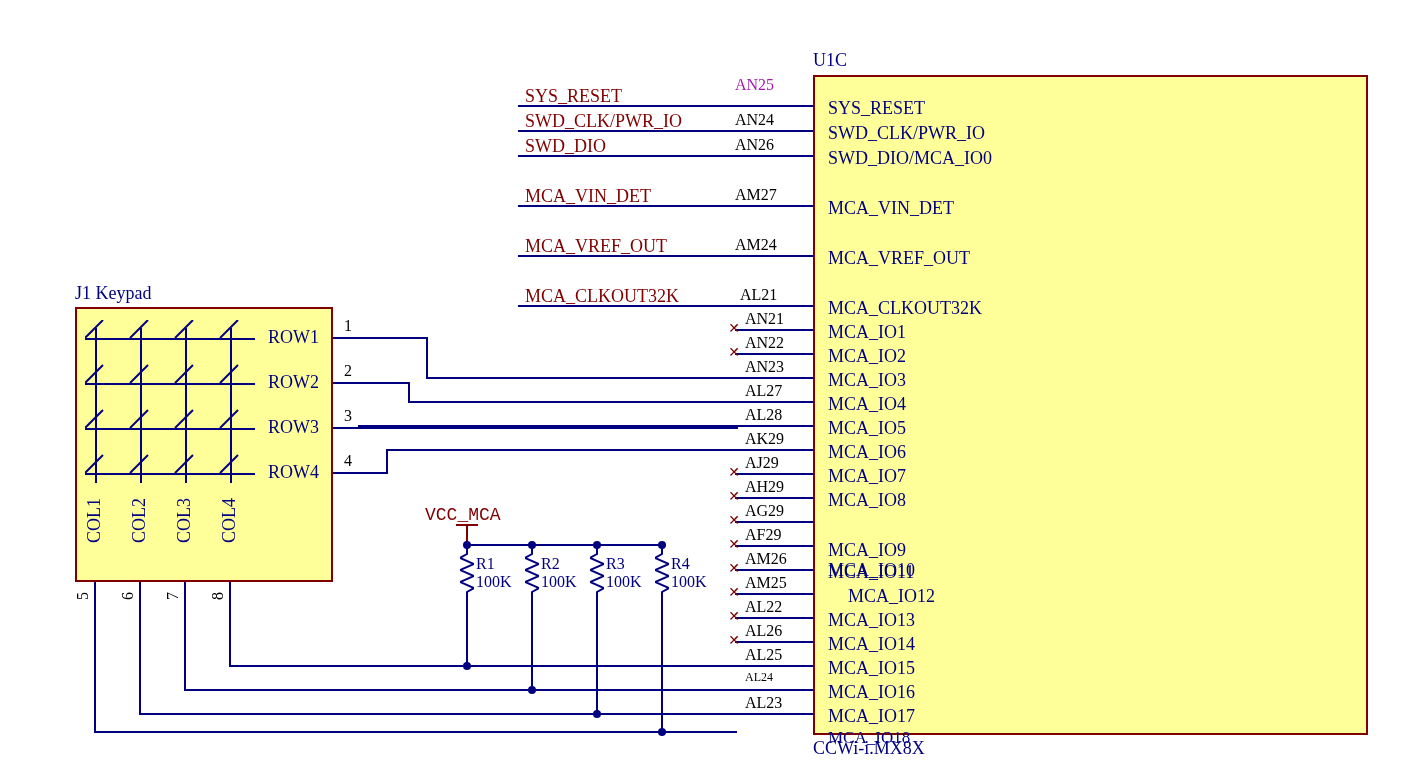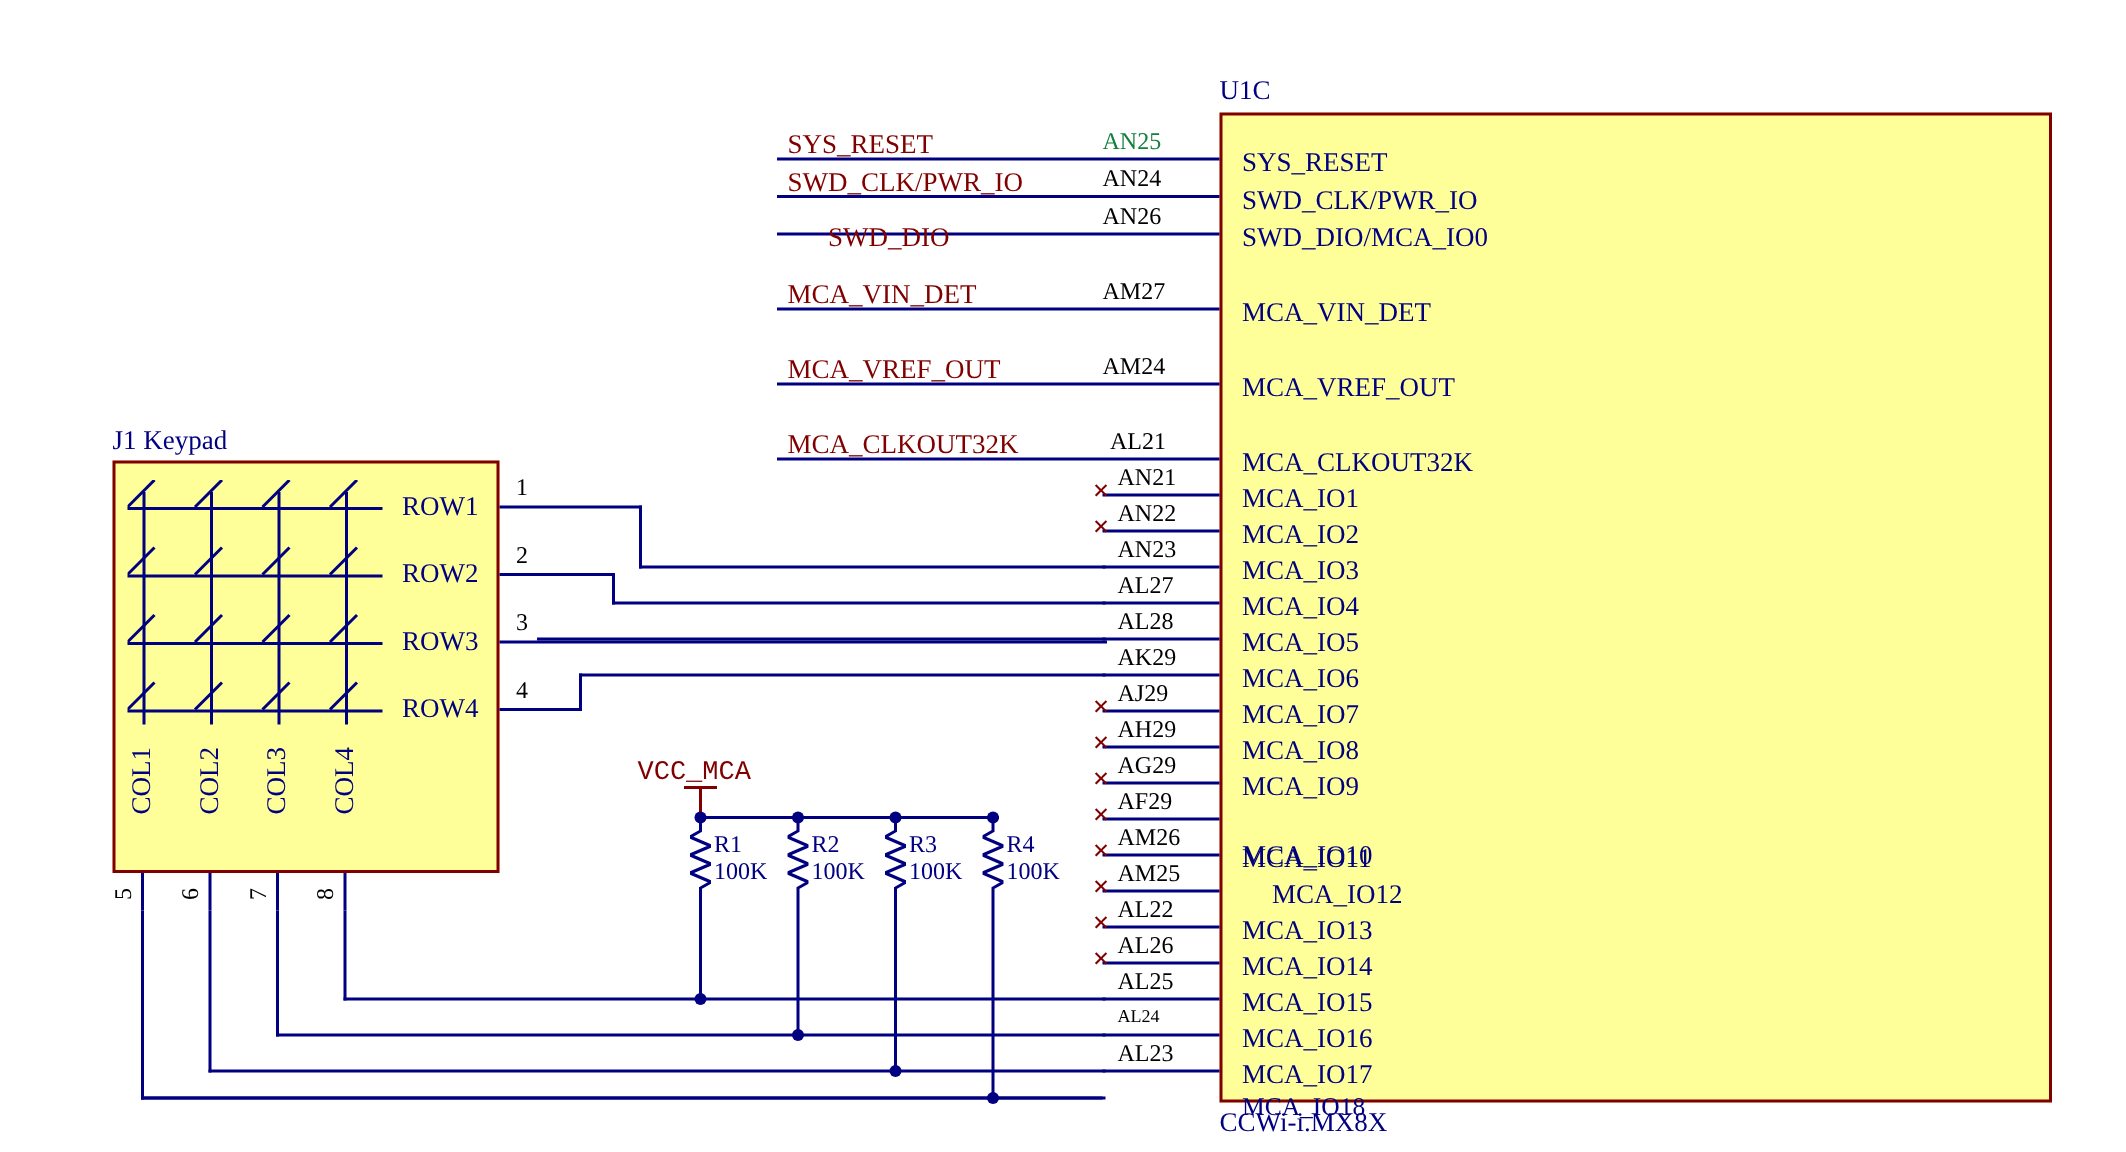--- a/index.html
+++ b/index.html
@@ -142,32 +142,32 @@
 <div class="label vertical-text" style="left:119px;top:592px;font-size:16px;color:#000;">6</div>
 <div class="label vertical-text" style="left:164px;top:592px;font-size:16px;color:#000;">7</div>
 <div class="label vertical-text" style="left:209px;top:592px;font-size:16px;color:#000;">8</div>
 
 <div class="box" style="left:813px;top:75px;width:555px;height:660px;"></div>
 <div class="label" style="left:813px;top:50px;">U1C</div>
 <div class="label" style="left:813px;top:738px;">CCWi-i.MX8X</div>
 
 <div class="label" style="left:828px;top:98px;">SYS_RESET</div>
 <div class="wire wire-h" style="left:518px;top:105px;width:295px;"></div>
-<div class="label" style="left:735px;top:86px;font-size:16px;color:#15803d;font-family:Liberation Serif, serif;">AN25</div>
+<div class="label" style="left:735px;top:76px;font-size:16px;color:#a21caf;font-family:Liberation Serif, serif;">AN25</div>
 <div class="label label-maroon" style="left:525px;top:86px;">SYS_RESET</div>
 
 <div class="label" style="left:828px;top:123px;">SWD_CLK/PWR_IO</div>
 <div class="wire wire-h" style="left:518px;top:130px;width:295px;"></div>
 <div class="label" style="left:735px;top:111px;font-size:16px;color:#000;">AN24</div>
 <div class="label label-maroon" style="left:525px;top:111px;">SWD_CLK/PWR_IO</div>
 
 <div class="label" style="left:828px;top:148px;">SWD_DIO/MCA_IO0</div>
 <div class="wire wire-h" style="left:518px;top:155px;width:295px;"></div>
 <div class="label" style="left:735px;top:136px;font-size:16px;color:#000;">AN26</div>
-<div class="label label-maroon" style="left:552px;top:136px;margin-top:12px;">SWD_DIO</div>
+<div class="label label-maroon" style="left:525px;top:136px;">SWD_DIO</div>
 
 <div class="label" style="left:828px;top:198px;">MCA_VIN_DET</div>
 <div class="wire wire-h" style="left:518px;top:205px;width:295px;"></div>
 <div class="label" style="left:735px;top:186px;font-size:16px;color:#000;">AM27</div>
 <div class="label label-maroon" style="left:525px;top:186px;">MCA_VIN_DET</div>
 
 <div class="label" style="left:828px;top:248px;">MCA_VREF_OUT</div>
 <div class="wire wire-h" style="left:518px;top:255px;width:295px;"></div>
 <div class="label" style="left:735px;top:236px;font-size:16px;color:#000;">AM24</div>
 <div class="label label-maroon" style="left:525px;top:236px;">MCA_VREF_OUT</div>
@@ -206,21 +206,21 @@
 <div class="label" style="left:828px;top:466px;">MCA_IO7</div>
 <div class="wire wire-h" style="left:735px;top:473px;width:78px;"></div>
 <div class="label" style="left:745px;top:454px;font-size:16px;color:#000;">AJ29</div>
 <div class="nc-x" style="left:728px;top:467px;">✕</div>
 
 <div class="label" style="left:828px;top:490px;">MCA_IO8</div>
 <div class="wire wire-h" style="left:735px;top:497px;width:78px;"></div>
 <div class="label" style="left:745px;top:478px;font-size:16px;color:#000;">AH29</div>
 <div class="nc-x" style="left:728px;top:491px;">✕</div>
 
-<div class="label" style="left:828px;top:514px;">MCA_IO9</div>
+<div class="label" style="left:828px;top:540px;">MCA_IO9</div>
 <div class="wire wire-h" style="left:735px;top:521px;width:78px;"></div>
 <div class="label" style="left:745px;top:502px;font-size:16px;color:#000;">AG29</div>
 <div class="nc-x" style="left:728px;top:515px;">✕</div>
 
 <div class="label" style="left:828px;top:560px;">MCA_IO10</div>
 <div class="wire wire-h" style="left:735px;top:545px;width:78px;"></div>
 <div class="label" style="left:745px;top:526px;font-size:16px;color:#000;">AF29</div>
 <div class="nc-x" style="left:728px;top:539px;">✕</div>
 
 <div class="label" style="left:828px;top:562px;">MCA_IO11</div>

